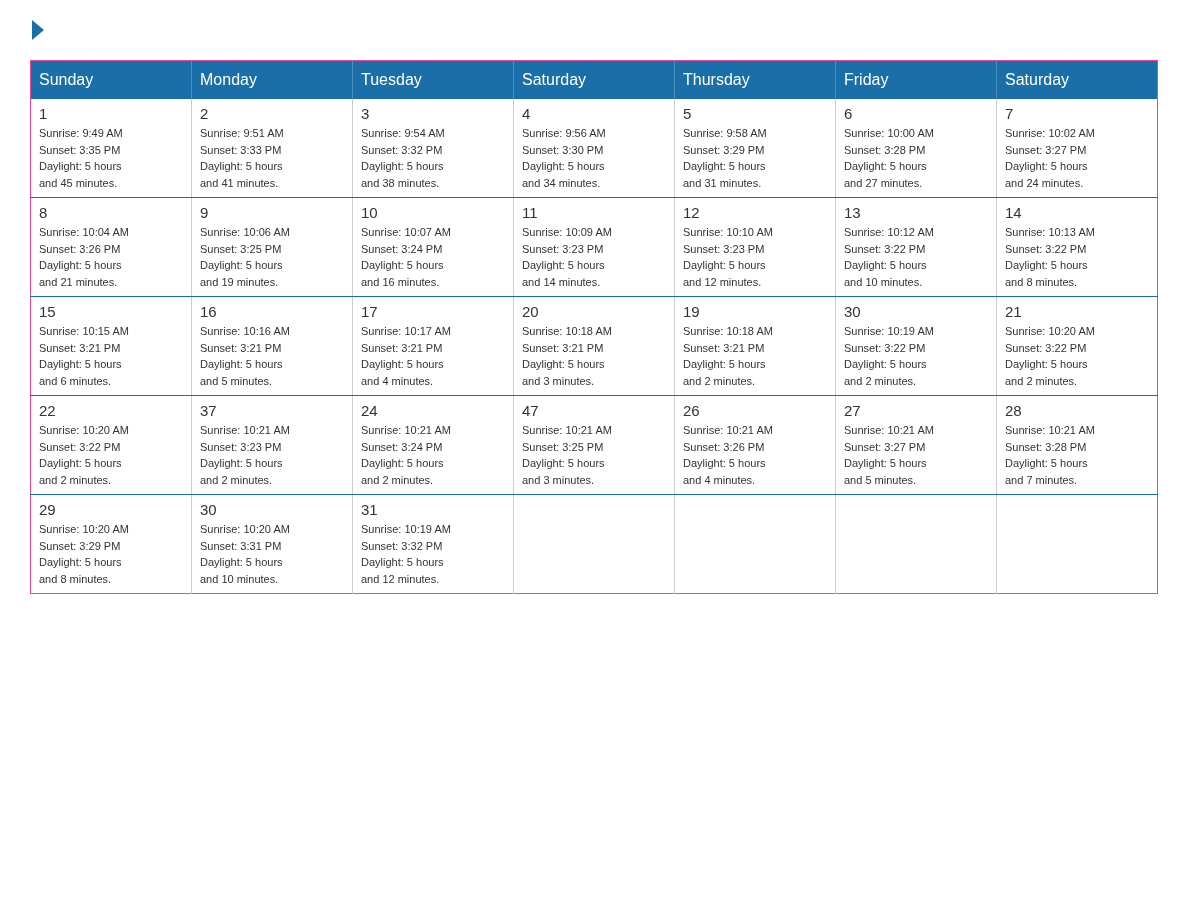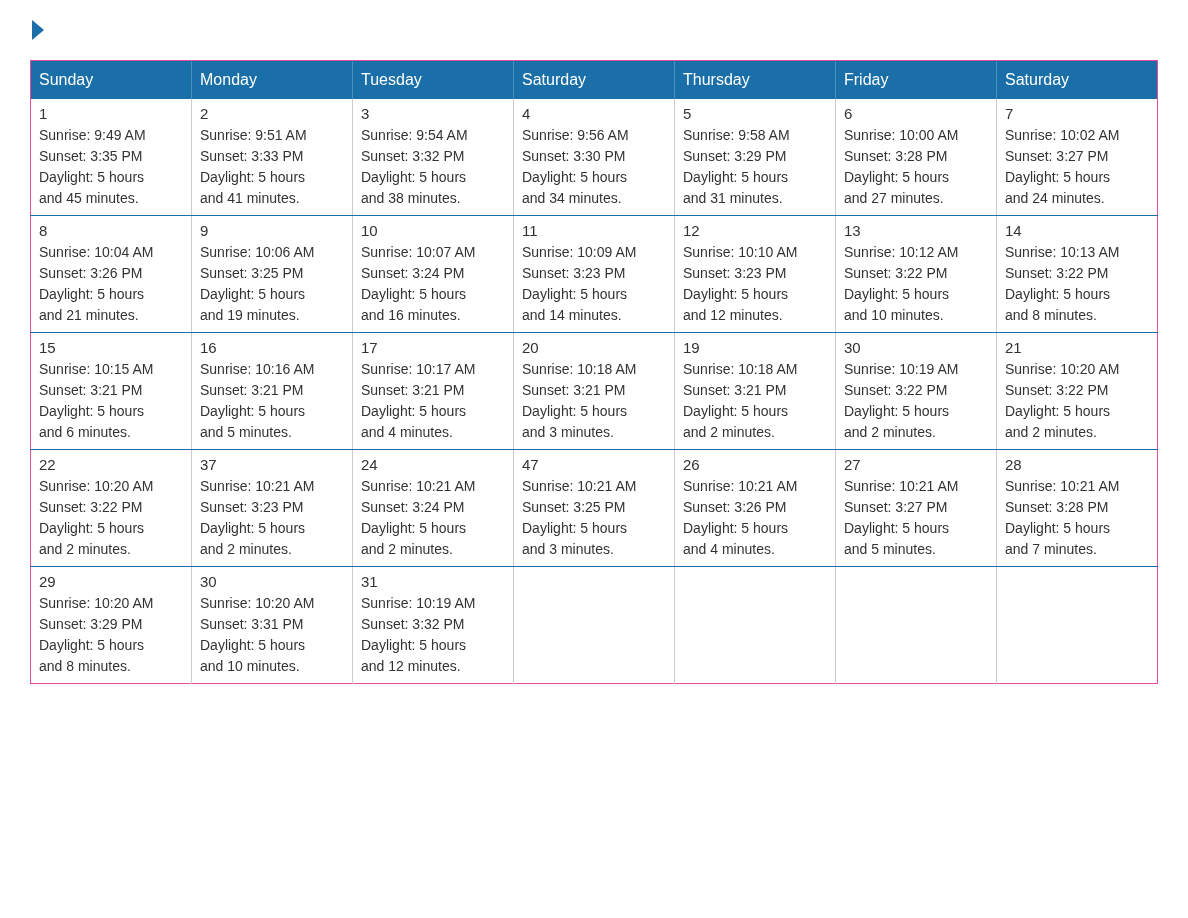--- a/index.html
+++ b/index.html
@@ -94,21 +94,21 @@
       border-bottom: none;
       margin-left: 8px;
     }
     .day-number {
       font-size: 15px;
       font-weight: normal;
       margin-bottom: 3px;
       color: #333;
     }
     .day-info {
-      font-size: 14px;
+      font-size: 11px;
       line-height: 1.5;
       color: #333;
     }
     .empty-cell {
       background: #fff;
     }
   </style>
 </head>
 <body>
 

